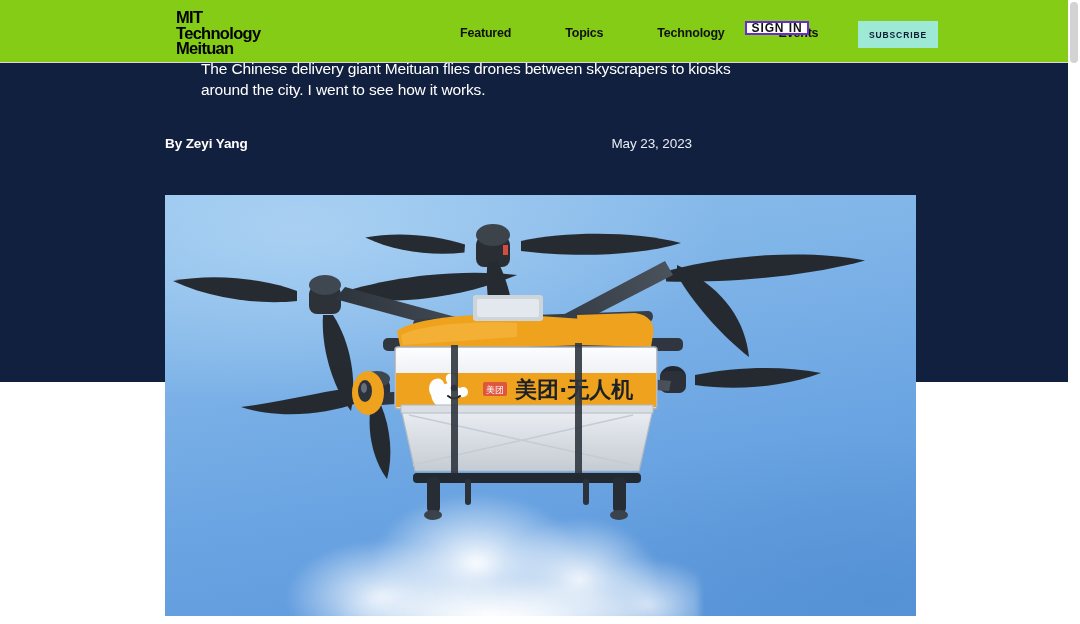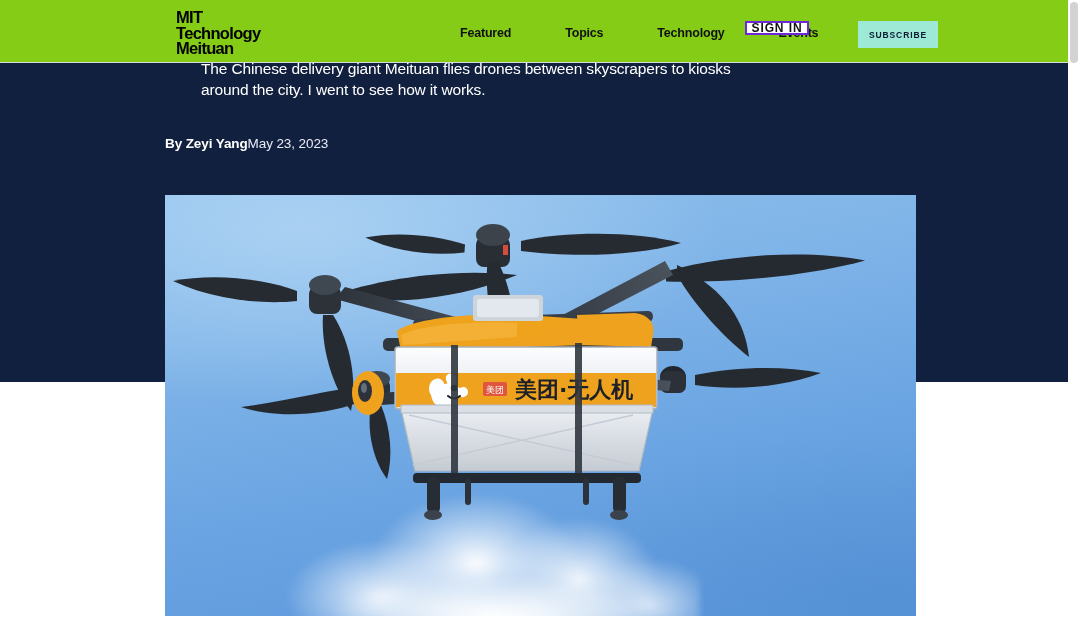--- a/index.html
+++ b/index.html
@@ -61,20 +61,21 @@
     font-weight: 400;
     letter-spacing: -0.15px;
     z-index: 3;
     margin-left: 36px;
   }
   .byline-row {
     position: absolute;
     left: 165px; top: 136px;
     width: 527px;
     display: flex;
+    justify-content: space-between;
     align-items: baseline;
     z-index: 3;
   }
   .byline-author {
     color: #ffffff;
     font-size: 13.5px;
     font-weight: 700;
     letter-spacing: -0.1px;
   }
   .byline-date {

